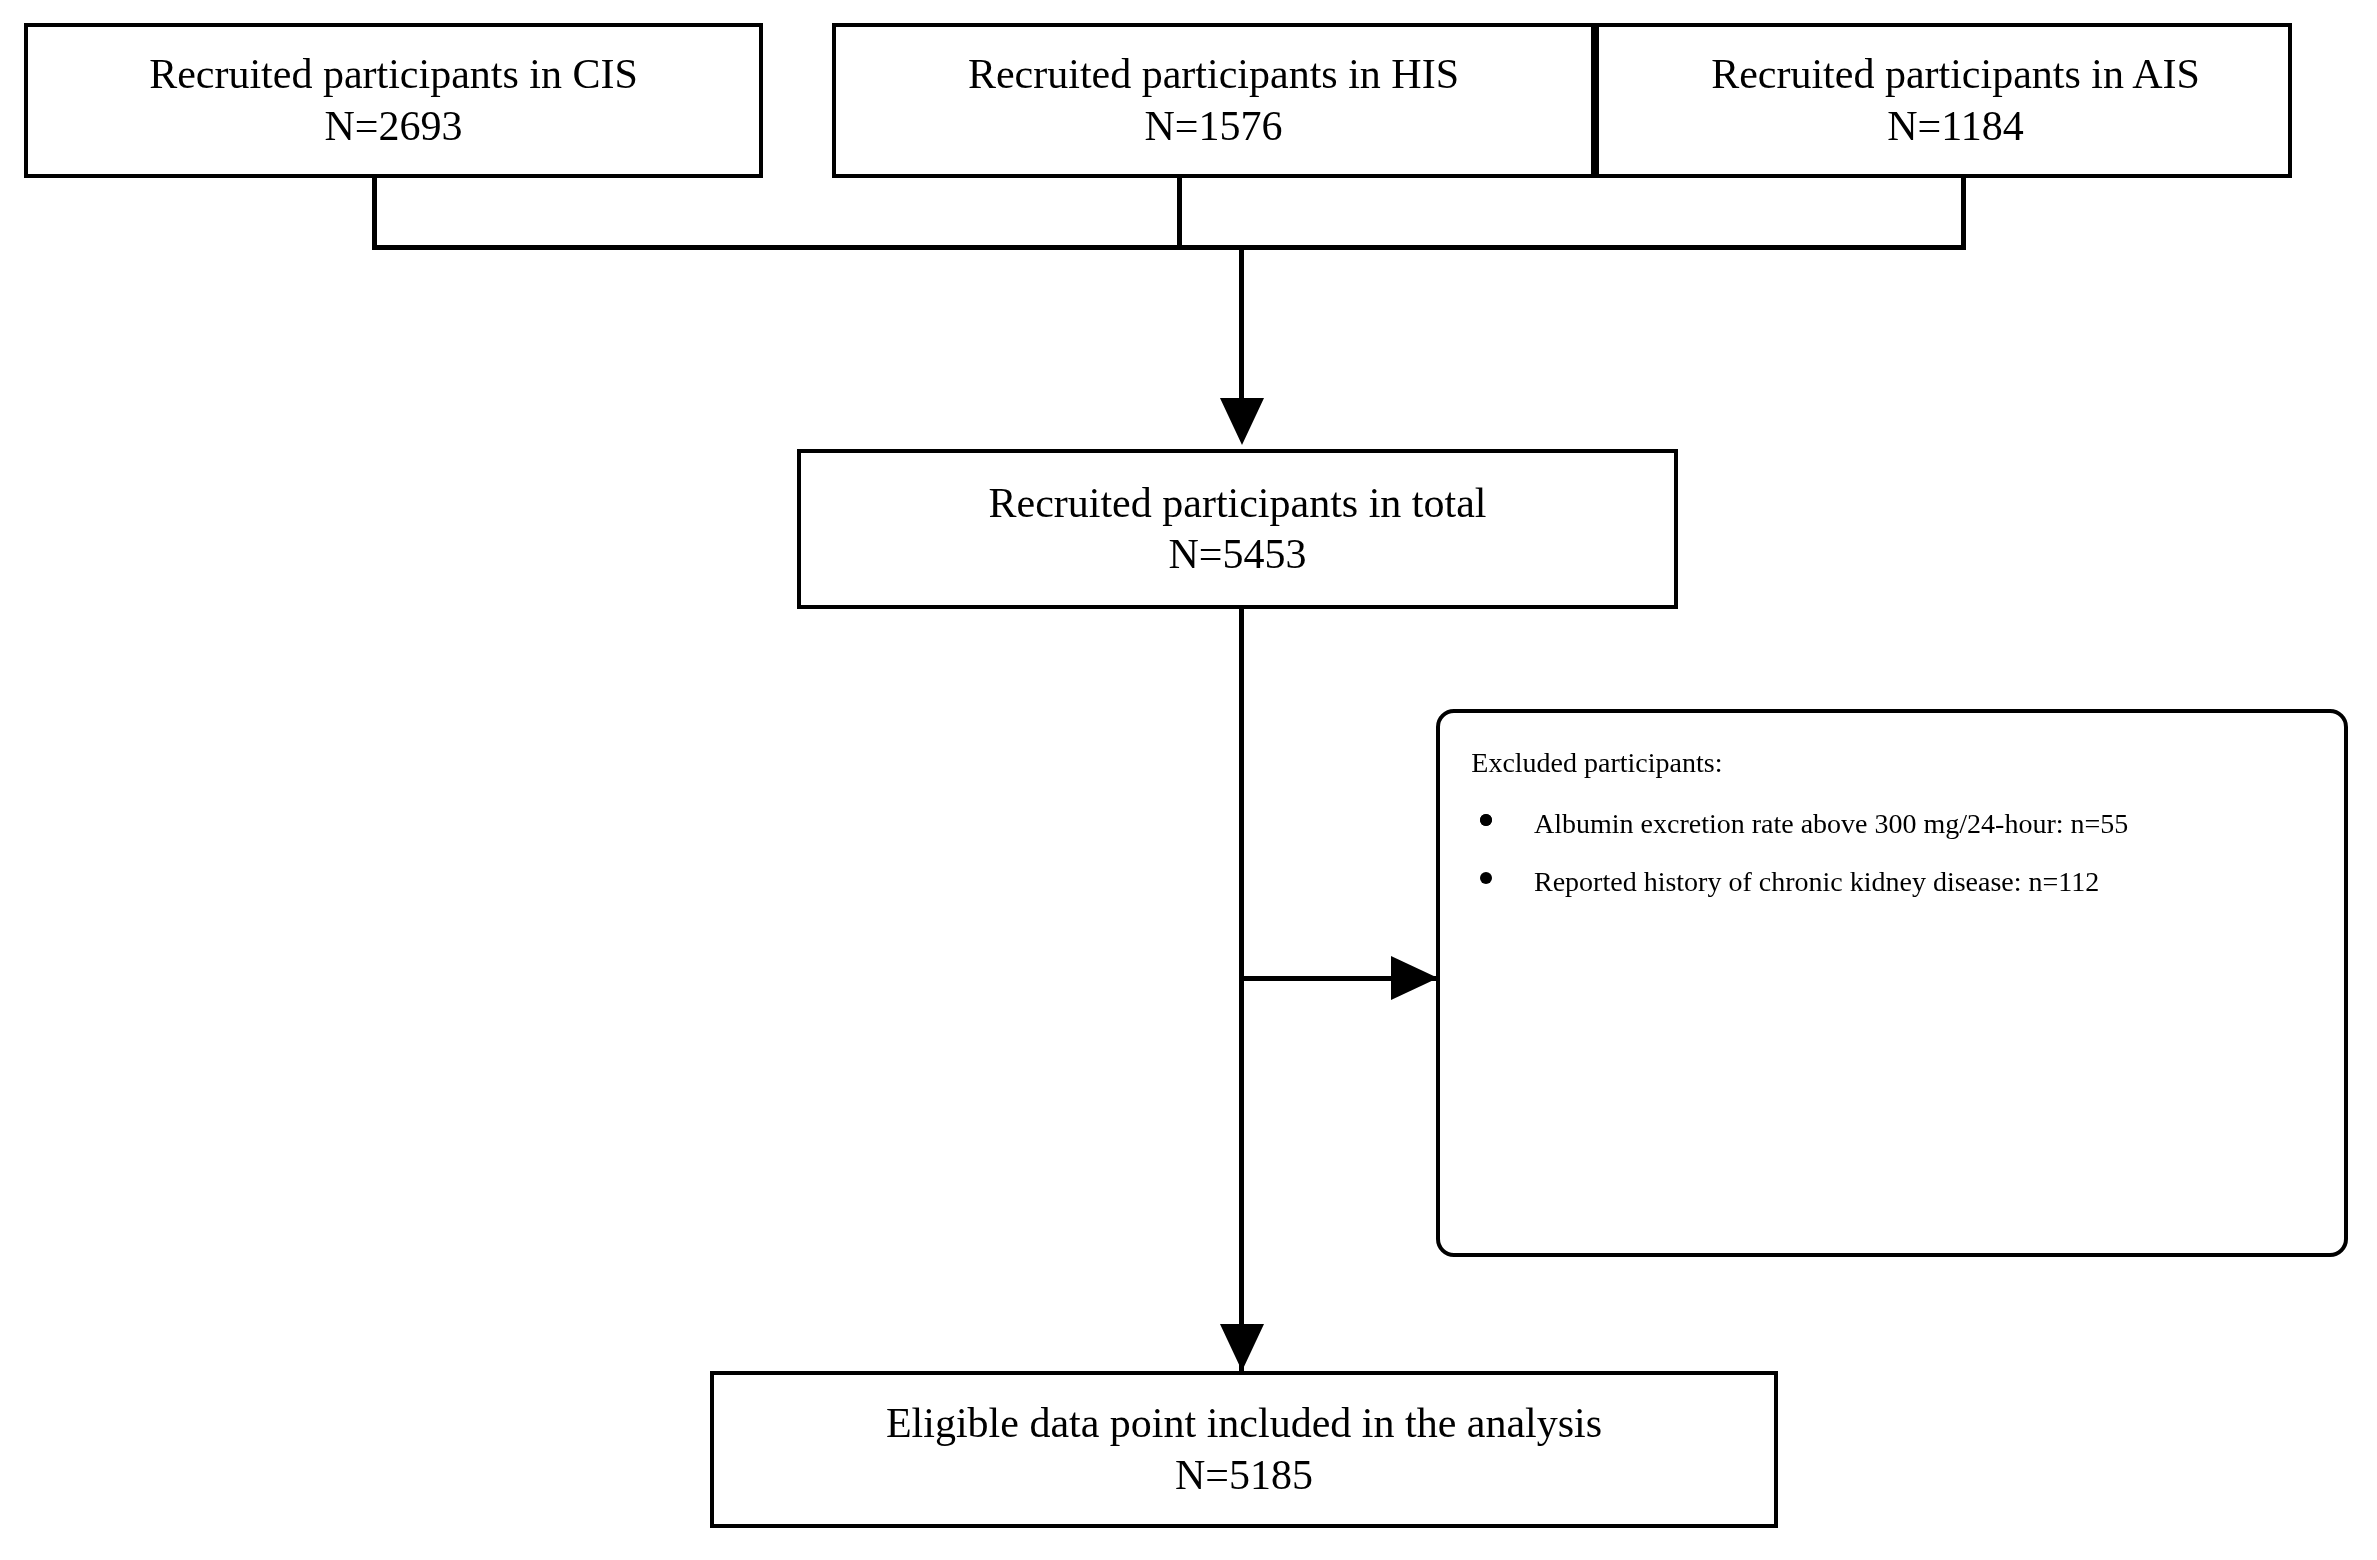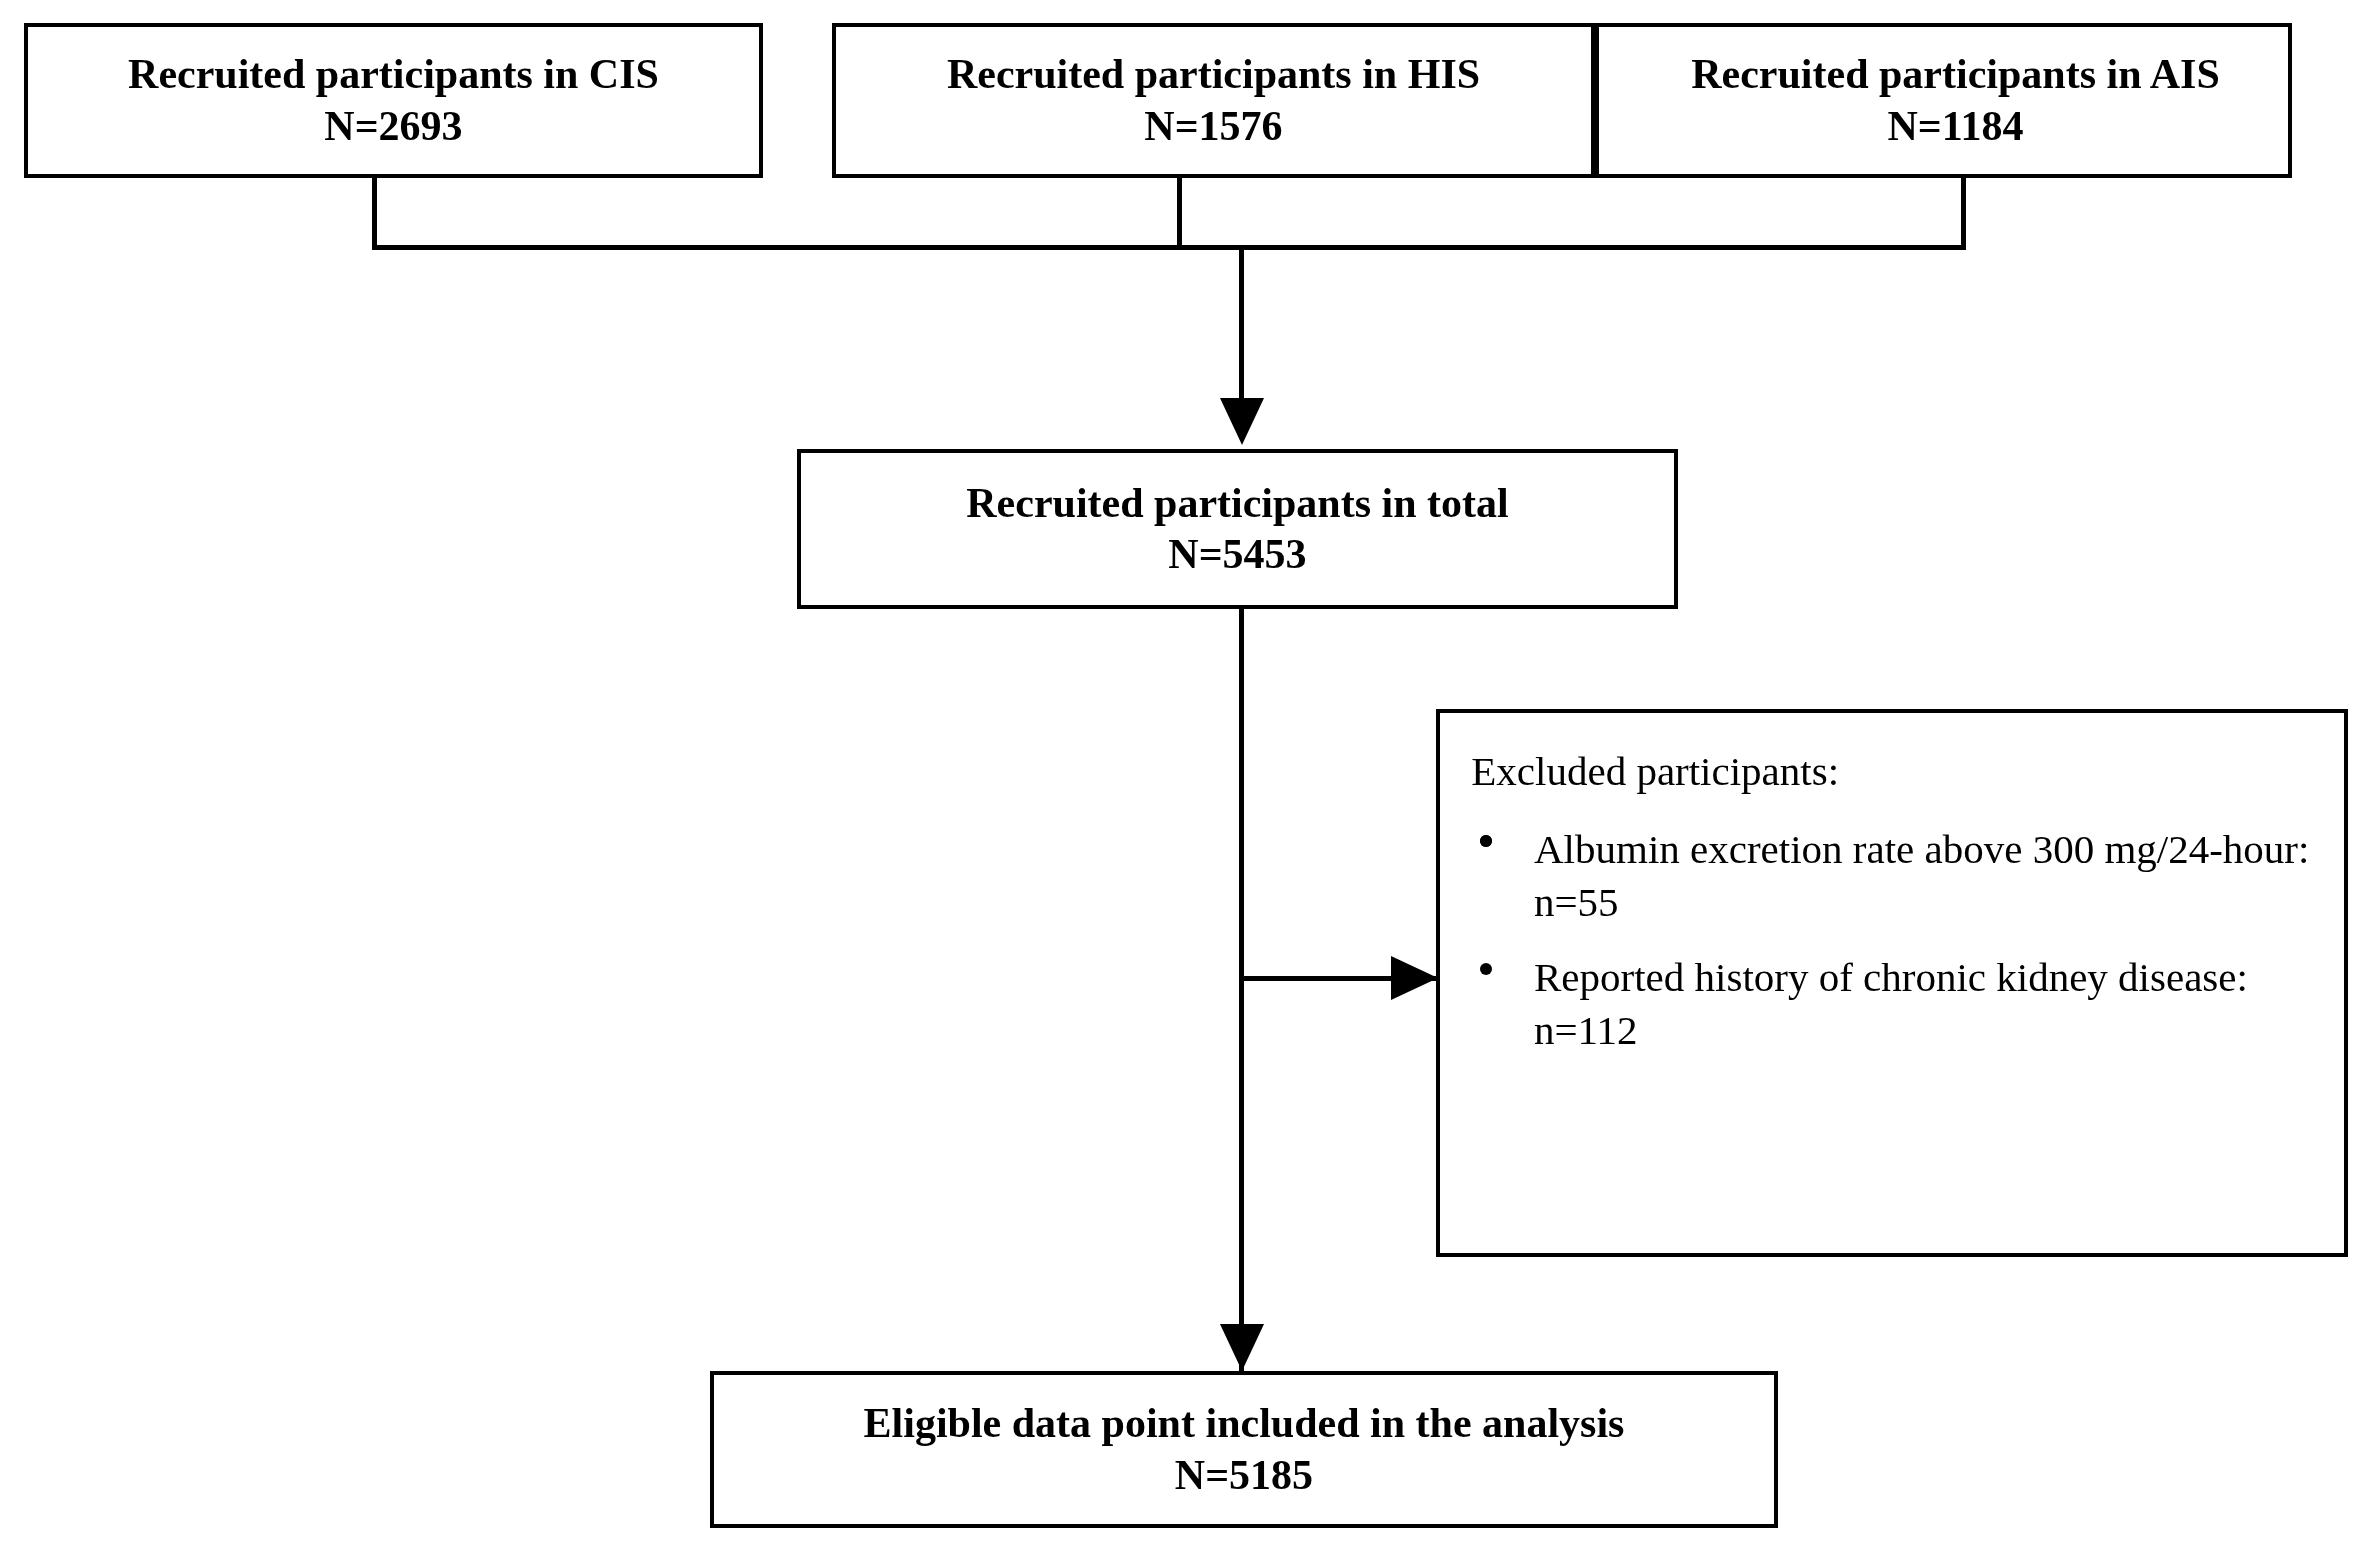--- a/index.html
+++ b/index.html
@@ -25,41 +25,42 @@
     background: #ffffff;
     display: flex;
     flex-direction: column;
     align-items: center;
     justify-content: center;
     text-align: center;
     color: #000000;
     font-size: 42px;
     line-height: 1.22;
   }
-  .node .line { display: block; white-space: nowrap; font-weight: bold; }
+  .node .line { display: block; white-space: nowrap; }
 
   
   #node-cis  { left: 24px;   top: 23px;  width: 739px; height: 155px; }
   #node-his  { left: 832px; top: 23px;  width: 763px; height: 155px; }
   #node-ais  { left: 1595px; top: 23px;  width: 697px;  height: 155px; padding-left: 24px; }
 
   
   #node-total { left: 797px; top: 449px; width: 881px; height: 160px; }
 
   
   #node-eligible { left: 710px; top: 1371px; width: 1068px; height: 157px; }
 
   
   #node-excluded {
     left: 1436px; top: 709px; width: 912px; height: 548px;
     display: block;
     padding: 32px 21.5px 14.4px 27px;
     text-align: left;
-    font-size: 41px;
+    font-size: 28px;
     line-height: 1.30;
+    border-radius: 18px;
   }
   #node-excluded .exc-title {
     display: block;
     margin: 0 0 24.4px 4.3px;
   }
   #node-excluded ul {
     list-style: none;
     margin: 0;
     padding: 0;
   }

